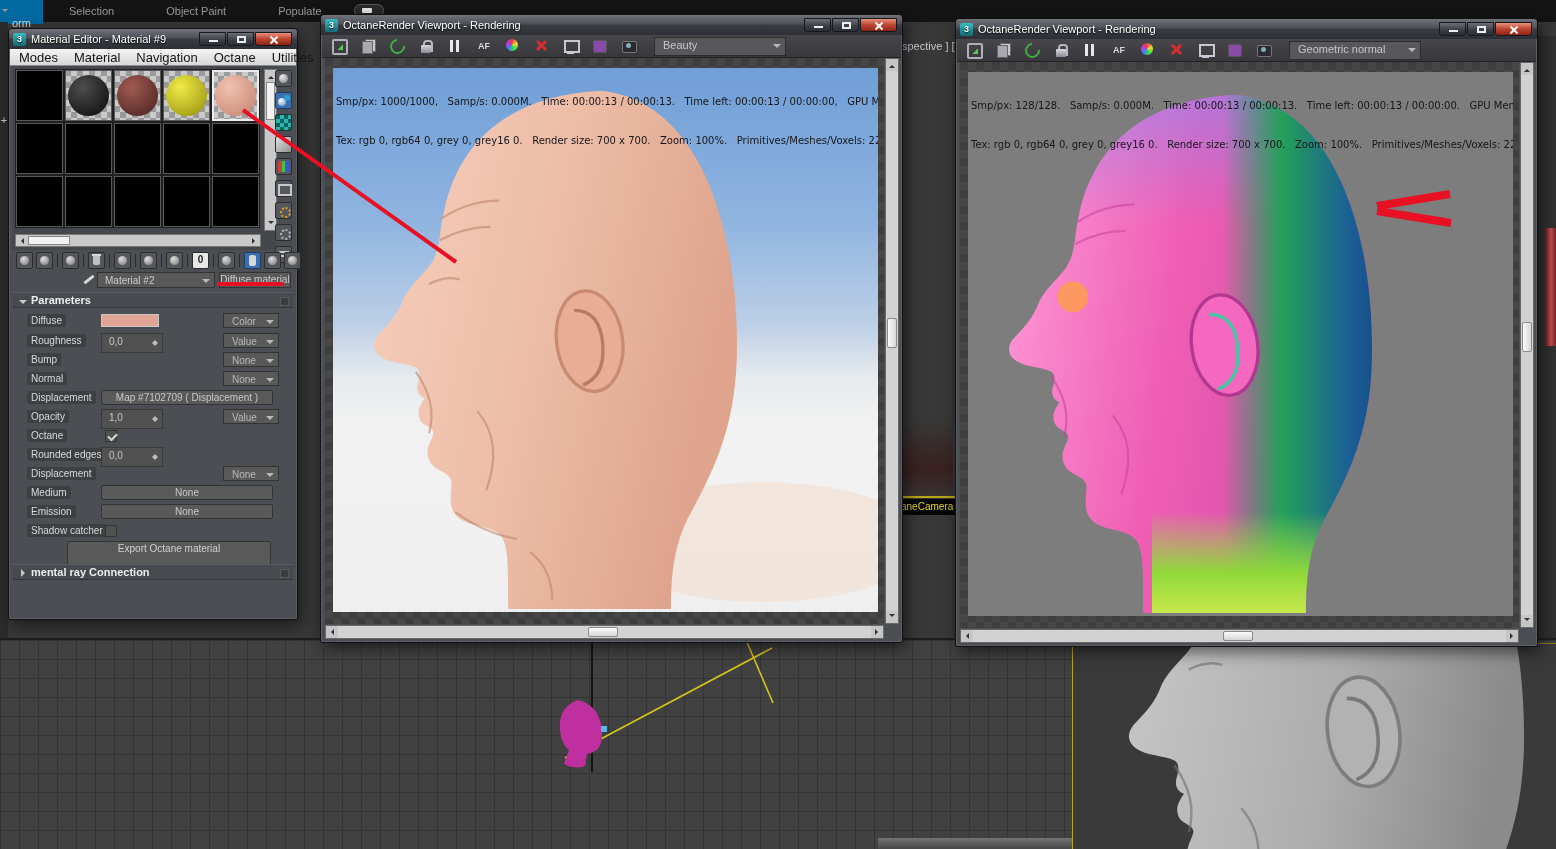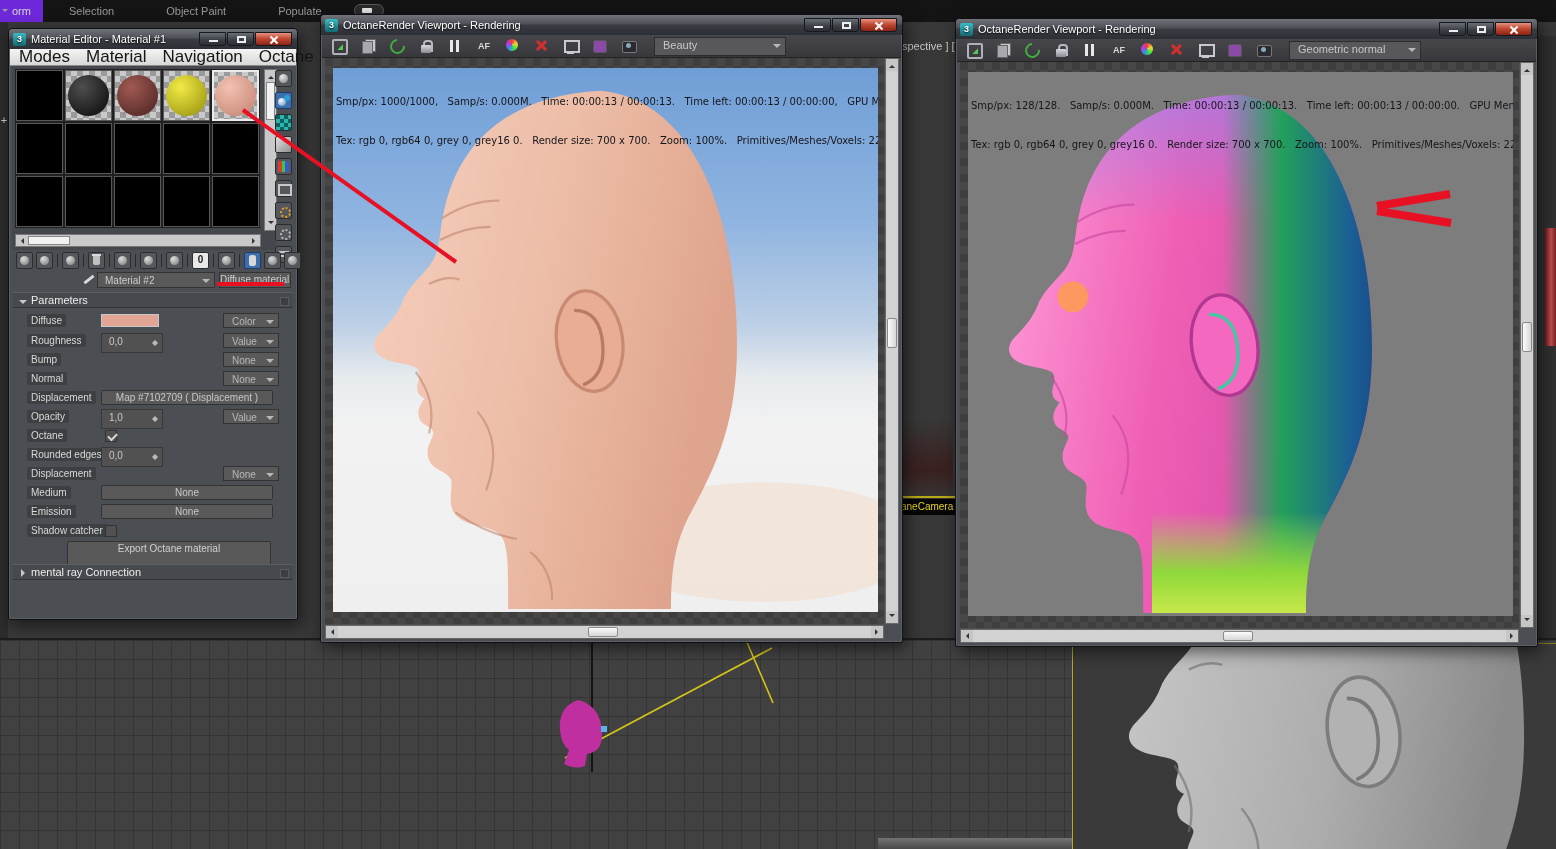--- a/index.html
+++ b/index.html
@@ -2,21 +2,21 @@
 <html><head>
 <meta charset="utf-8">
 <style>
 *{margin:0;padding:0;box-sizing:border-box}
 html,body{width:1556px;height:849px}
 body{position:relative;overflow:hidden;background:#383838;font-family:"Liberation Sans",sans-serif}
 
 
 .ribbon{position:absolute;top:0;left:0;right:0;height:22px;background:#141414;display:flex;align-items:stretch;z-index:1}
 .rtab{padding:0 26px;line-height:22px;font-size:11px;color:#969696;white-space:nowrap}
-.rtab.active{background:#6d28d9;color:#d6d6d6;padding:0 12px}
+.rtab.active{background:#0369a1;color:#d6d6d6;padding:12px 12px}
 .rdd{width:30px;height:13px;margin:4px 2px 0 6px;background:#2a2a2a;border:1px solid #5a5a5a;border-radius:7px;position:relative}
 .rdd::before{content:"";position:absolute;left:7px;top:3px;width:10px;height:5px;background:#e8e8e8;border-radius:1px}
 .rdd-caret{position:absolute;top:9px;margin-left:2px;width:0;height:0;border:3px solid transparent;border-top-color:#9a9a9a}
 
 
 .gridbg{position:absolute;left:0;top:638px;width:1556px;height:211px;z-index:1;background-color:#414141;border-top:2px solid #1d1d1d;
  background-image:linear-gradient(#343434 1px,transparent 1px),linear-gradient(90deg,#343434 1px,transparent 1px);background-size:19px 19px}
 .lstrip{position:absolute;left:0;top:22px;width:8px;height:616px;background:#2c2c2c;z-index:1;color:#cfcfcf;font-size:11px;text-align:center}
 .lstrip span{display:block;margin-top:92px}
 .rstrip{position:absolute;left:1538px;top:36px;width:18px;height:602px;background:#303030;z-index:1}
@@ -41,21 +41,21 @@
 .wbtn{width:27px;height:14px;border:1px solid #15181c;border-radius:0 0 3px 3px;background:linear-gradient(#6a6f75,#3a3e44 60%,#2b2f35);position:relative}
 .wbtn.close{width:37px;background:linear-gradient(#e89181,#c14a34 45%,#8c2213)}
 .g-min{position:absolute;left:9px;bottom:3px;width:9px;height:2px;background:#eee}
 .g-max{position:absolute;left:9px;top:3px;width:9px;height:7px;border:2px solid #eee}
 .g-x{position:absolute;left:13px;top:2px;width:10px;height:10px}
 .g-x::before,.g-x::after{content:"";position:absolute;left:0;top:4px;width:10px;height:2px;background:#fff}
 .g-x::before{transform:rotate(45deg)}.g-x::after{transform:rotate(-45deg)}
 
 
 .me-win{left:8px;top:28px;width:290px;height:592px;z-index:3}
-.menubar{position:absolute;top:20px;left:1px;right:1px;height:17px;background:linear-gradient(#f4f4f4,#d8d8d8);border-bottom:1px solid#8a8a8a;display:flex;gap:16px;padding:0 9px;font-size:17px;color:#151515;align-items:center}
+.menubar{position:absolute;top:20px;left:1px;right:1px;height:17px;background:linear-gradient(#f4f4f4,#d8d8d8);border-bottom:1px solid#8a8a8a;display:flex;gap:16px;padding:0 9px;font-size:13px;color:#151515;align-items:center}
 .slotzone{position:absolute;top:37px;left:3px;width:264px;height:184px;background:#44484c}
 .slots{position:absolute;left:3px;top:3px;display:grid;grid-template-columns:repeat(5,49px);grid-auto-rows:53px}
 .slot{background:#000;border:1px solid #202020;box-shadow:inset 0 0 0 1px #585858;position:relative}
 .slot.tex{background:conic-gradient(#cacaca 25%,#9a9a9a 0 50%,#cacaca 0 75%,#9a9a9a 0) 0 0/12px 12px}
 .slot.sel{box-shadow:inset 0 0 0 2px #ececec}
 .ball{position:absolute;left:3px;top:5px;width:41px;height:41px;border-radius:50%}
 .ball.charcoal{background:radial-gradient(circle at 35% 30%,#4e4e4e,#1b1b1b 72%)}
 .ball.maroon{background:radial-gradient(circle at 35% 30%,#a05a52,#5e2f2c 75%)}
 .ball.yellow{background:radial-gradient(circle at 35% 30%,#f0ea48,#a8a218 78%)}
 .ball.pink{background:radial-gradient(circle at 35% 30%,#f2c1b0,#cd8f7e 78%)}
@@ -89,22 +89,22 @@
 .mic-trash::before{content:"";position:absolute;left:3px;top:1px;width:9px;height:2px;background:#d8d8d8}
 .mic-zero{background:#e8e8e8}
 .mic-zero span{position:absolute;left:0;top:1px;width:100%;text-align:center;font-size:10px;font-weight:bold;color:#222}
 .mic-cyl::after{content:"";position:absolute;left:4px;top:2px;width:7px;height:11px;background:#d8d8d8;border-radius:3px/2px}
 .msep{width:1px;height:13px;background:#2a2a2a;margin:0 1px}
 .namerow{position:absolute;top:243px;left:0;right:0;height:18px}
 .eyedrop{position:absolute;left:72px;top:1px;width:14px;height:14px}
 .eyedrop::after{content:"";position:absolute;left:2px;top:5px;width:12px;height:3px;background:#d8d8d8;transform:rotate(-38deg);border-radius:1px}
 .name-dd{position:absolute;left:88px;top:0;width:118px;height:16px;background:#595959;border:1px solid #333;color:#ccc;font-size:10px;padding:2px 14px 0 7px}
 .caret::after{content:"";position:absolute;right:4px;top:6px;border:4px solid transparent;border-top-color:#b8b8b8}
-.type-btn{position:absolute;left:210px;top:0;width:72px;height:16px;background:#595959;border:1px solid #333;color:#ccc;font-size:10px;text-align:left;line-height:14px}
-.rollout{position:absolute;left:4px;right:4px;height:16px;background:#46494d;border-top:1px solid #5c6064;border-bottom:1px solid #323539;color:#ececec;font-weight:normal;font-size:11px;line-height:15px;padding-left:18px}
+.type-btn{position:absolute;left:210px;top:0;width:72px;height:16px;background:#595959;border:1px solid #333;color:#ccc;font-size:10px;text-align:center;line-height:14px}
+.rollout{position:absolute;left:4px;right:4px;height:16px;background:#46494d;border-top:1px solid #5c6064;border-bottom:1px solid #323539;color:#ececec;font-weight:bold;font-size:11px;line-height:15px;padding-left:18px}
 .rollout::before{content:"";position:absolute;left:6px;top:6px;border:4px solid transparent}
 .rollout.open::before{border-top-color:#c8c8c8;top:7px}
 .rollout.closed::before{border-left-color:#c8c8c8;left:8px;top:4px}
 .rollout::after{content:"";position:absolute;right:4px;top:4px;width:7px;height:7px;background:#3a3d41;border:1px solid #5a5a5a}
 .prow{position:absolute;left:4px;right:4px;height:18px}
 .plab{position:absolute;left:14px;top:2px;font-size:10px;color:#d8d8d8;background:#3d4043;padding:1px 4px;border-radius:2px;white-space:nowrap}
 .spin{position:absolute;left:88px;top:1px;width:62px;height:15px;background:#515151;border:1px solid #383838;color:#c8c8c8;font-size:10px;padding:2px 16px 16px 7px}
 .spin::before{content:"";position:absolute;right:4px;top:3px;border:3px solid transparent;border-bottom-color:#bbb}
 .spin::after{content:"";position:absolute;right:4px;bottom:3px;border:3px solid transparent;border-top-color:#bbb}
 .swatch{position:absolute;left:88px;top:2px;width:58px;height:13px;background:#e2a494;border:1px solid #c8c8c8}
@@ -214,21 +214,21 @@
       </g>
       <ellipse cx="113" cy="118" rx="15" ry="23" transform="rotate(-8 113 118)" fill="#b2b2b2" stroke="#7d7d7d" stroke-width="1.5"></ellipse>
       <path d="M106,104 q12,0 13,16 q1,14 -9,18" fill="none" stroke="#787878" stroke-width="1.5"></path>
     </g>
   </svg>
 </div>
 
 <div class="win me-win">
   <div class="titlebar">
     <div class="app-ico">3</div>
-    <div class="title-txt">Material Editor - Material #1</div>
+    <div class="title-txt">Material Editor - Material #9</div>
     <div class="winbtns">
       <div class="wbtn">
           <span class="g-min"></span>
         </div>
       <div class="wbtn">
           <span class="g-max"></span>
         </div>
       <div class="wbtn close">
           <span class="g-x"></span>
         </div>

